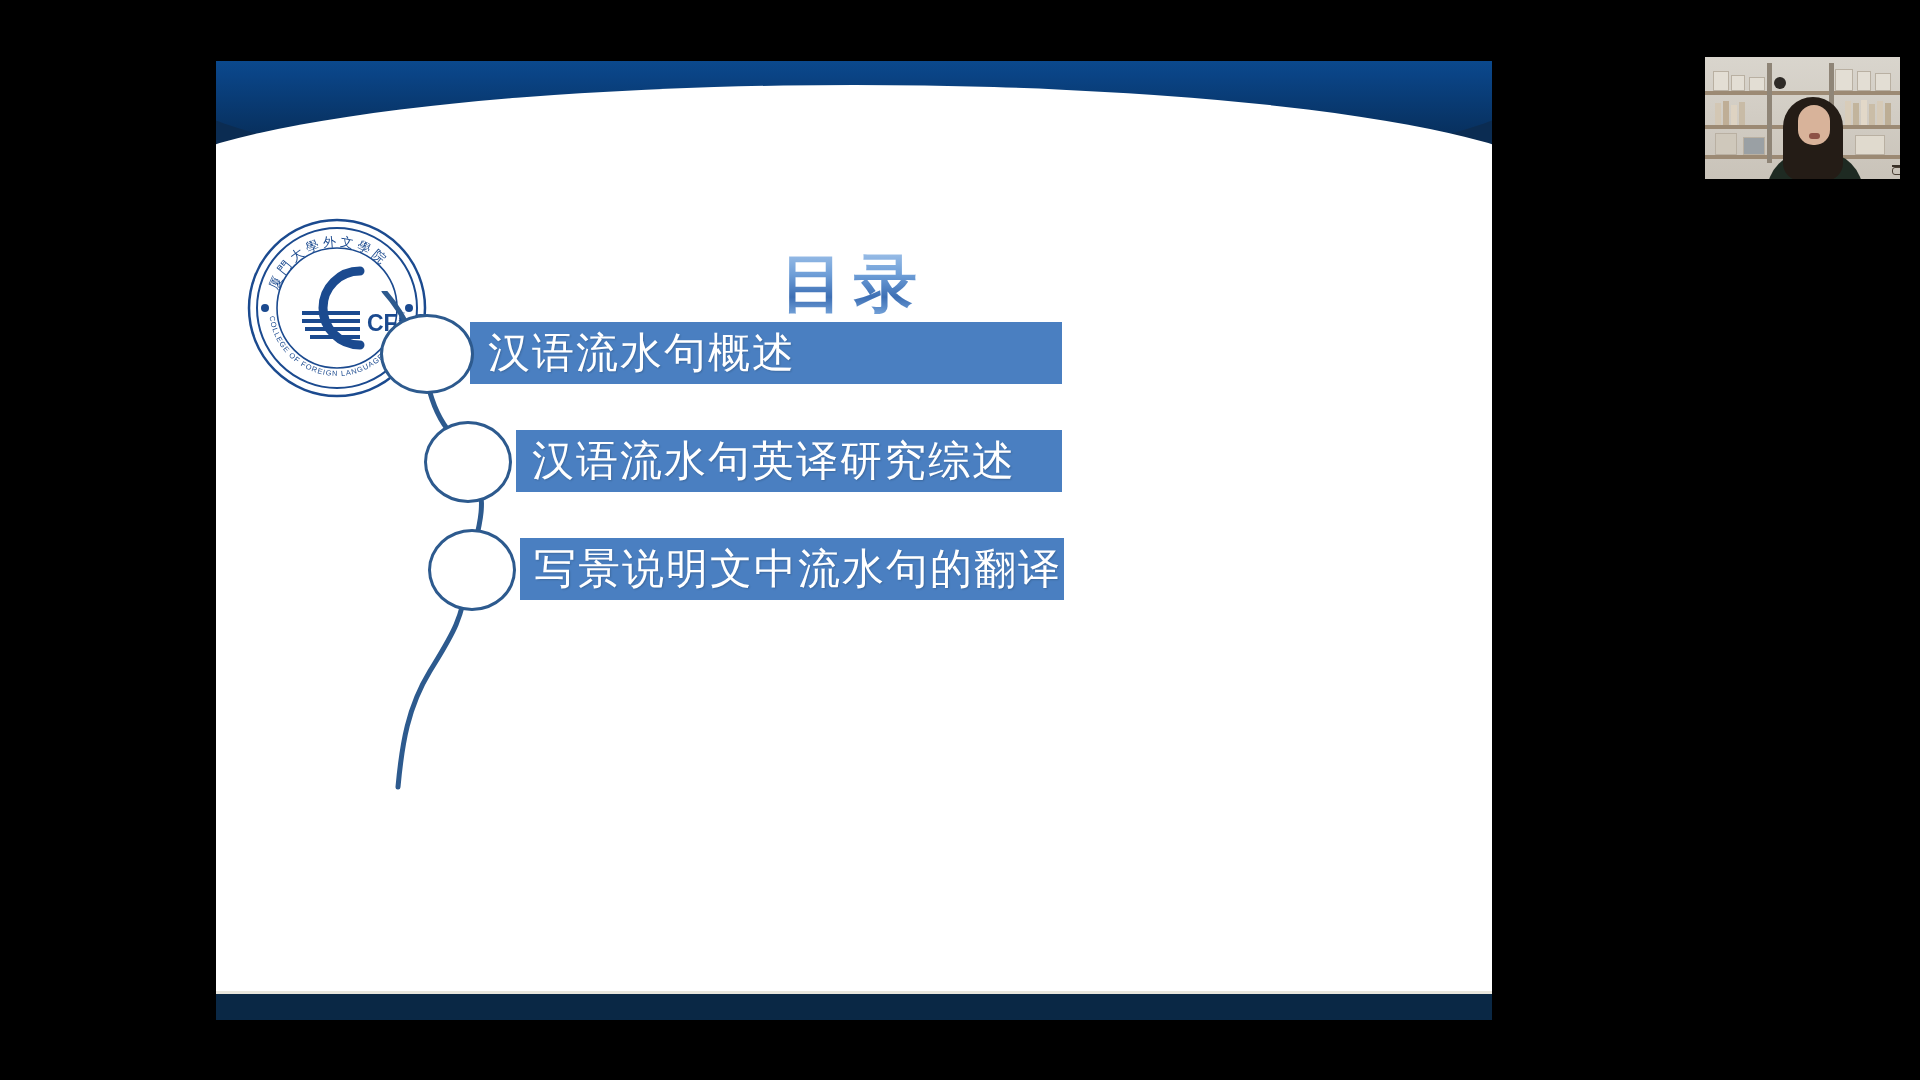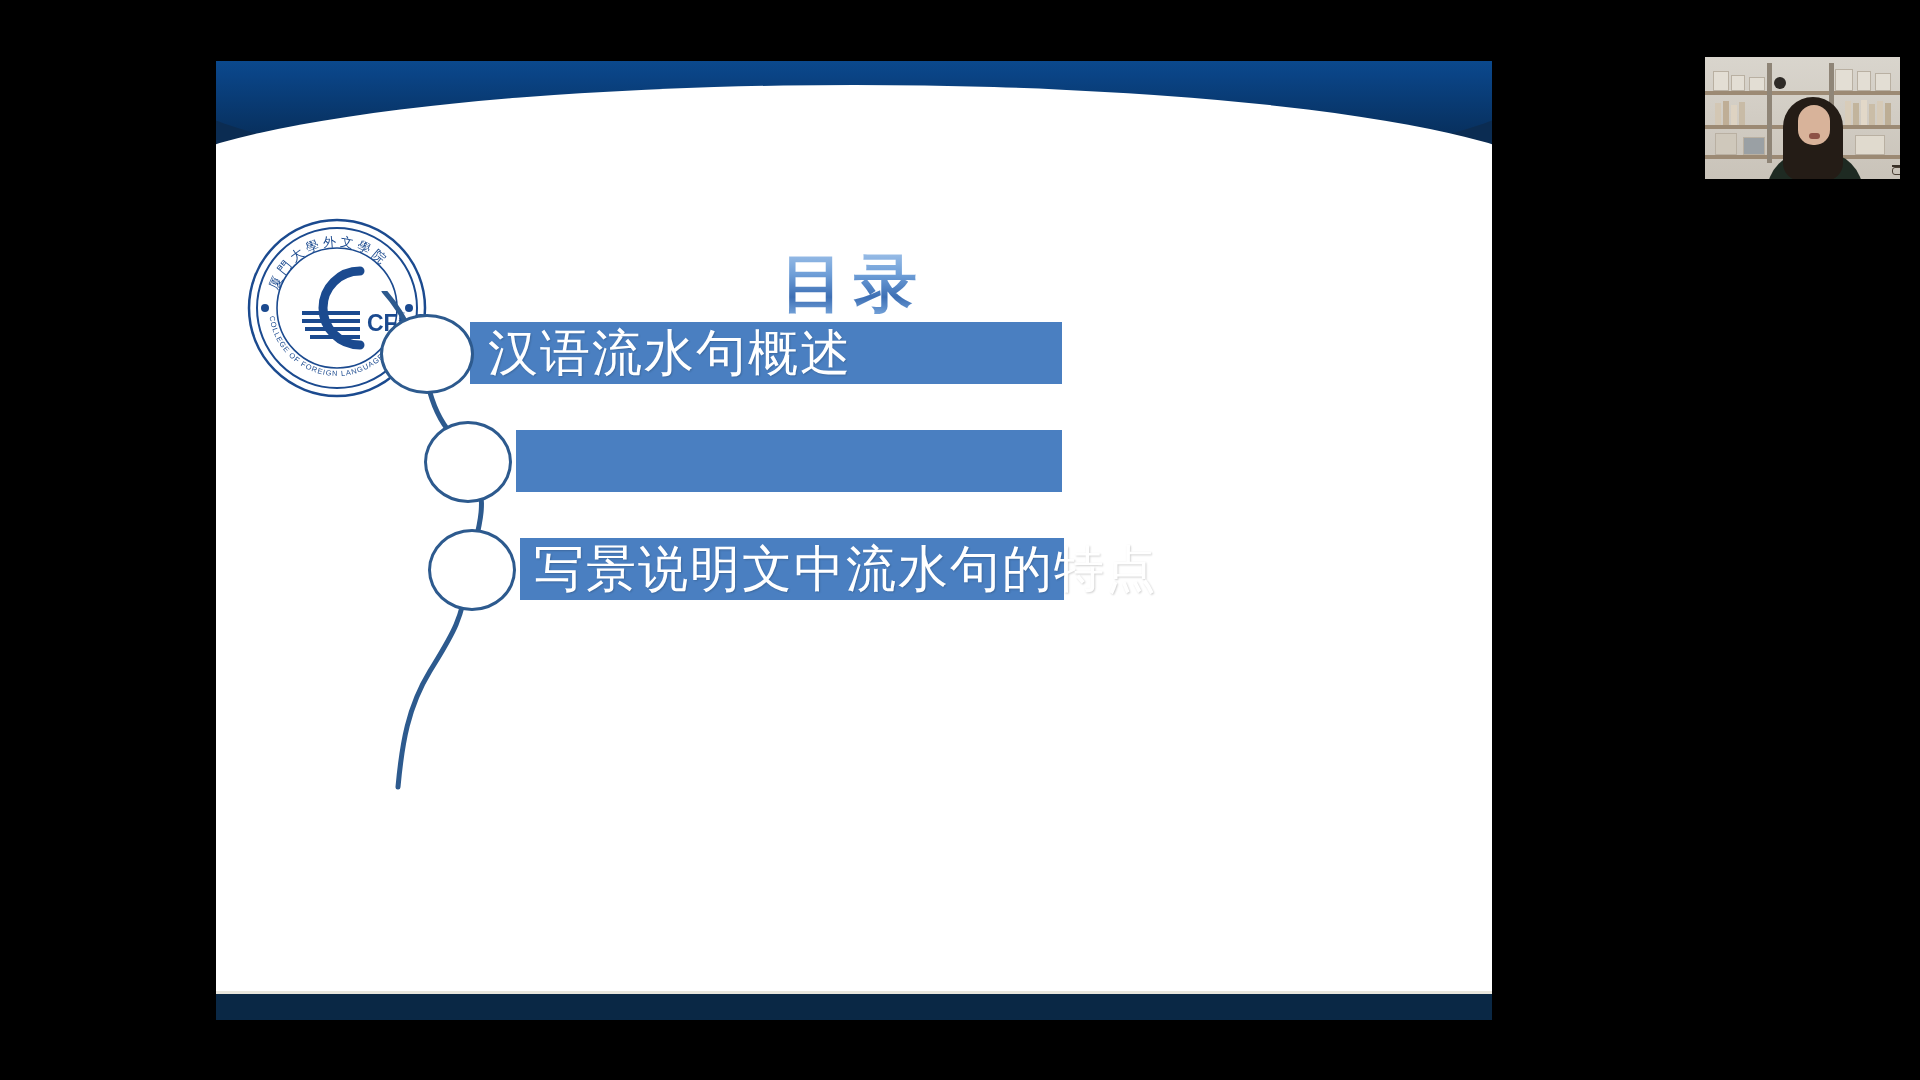--- a/index.html
+++ b/index.html
@@ -83,21 +83,21 @@
   .row { position:absolute; height:62px; }
   .row .bar {
     position:absolute; top:0; height:62px;
     background:#4a7fc1;
   }
   .row .bar-label {
     position:absolute;
     top:50%; transform:translateY(-50%);
     color:#ffffff;
     font-family:"Liberation Serif", serif;
-    font-size:50px;
+    font-size:42px;
     letter-spacing:2px;
     white-space:nowrap;
     text-shadow:1px 1px 2px rgba(0,0,0,.18);
   }
   .row .node {
     position:absolute;
     border:3px solid #2d5a8e;
     border-radius:50%;
     background:#ffffff;
   }
@@ -250,26 +250,27 @@
 
       <div class="row" id="row1">
         <div class="bar"></div>
         <div class="node"></div>
         <div class="bar-label">汉语流水句概述</div>
       </div>
 
       <div class="row" id="row2">
         <div class="bar"></div>
         <div class="node"></div>
+        <div class="bar-label">汉语流水句英译研究综述</div>
       </div>
 
       <div class="row" id="row3">
         <div class="bar"></div>
         <div class="node"></div>
-        <div class="bar-label">写景说明文中流水句的特点</div>
+        <div class="bar-label">写景说明文中流水句的翻译</div>
       </div>
 
 
     </div>
 
     <div class="footer-hairline"></div>
     <div class="footer-bar"></div>
   </div>
 
   <div class="webcam">

